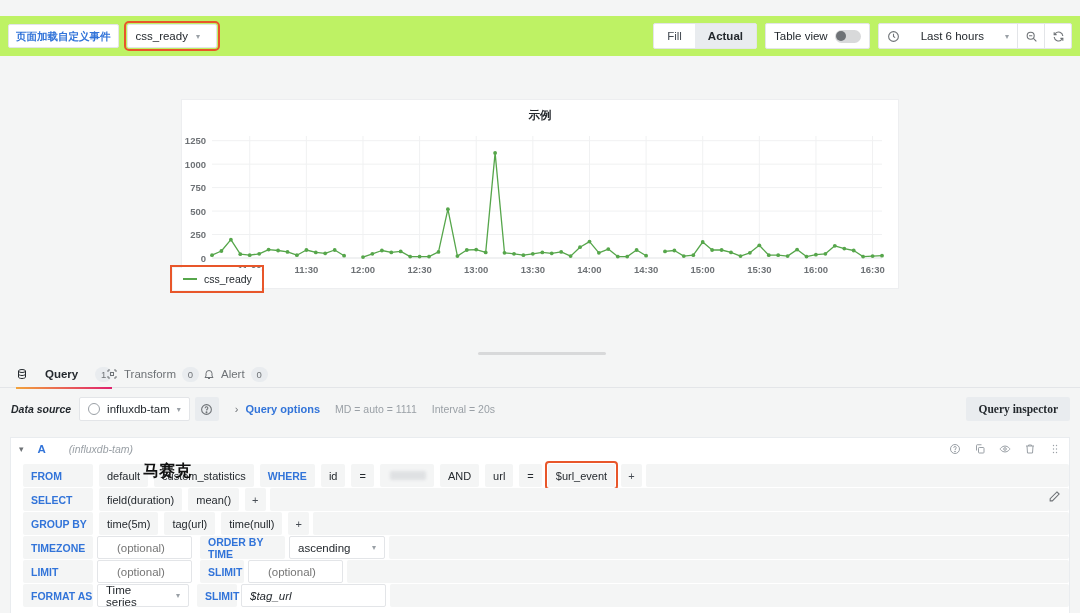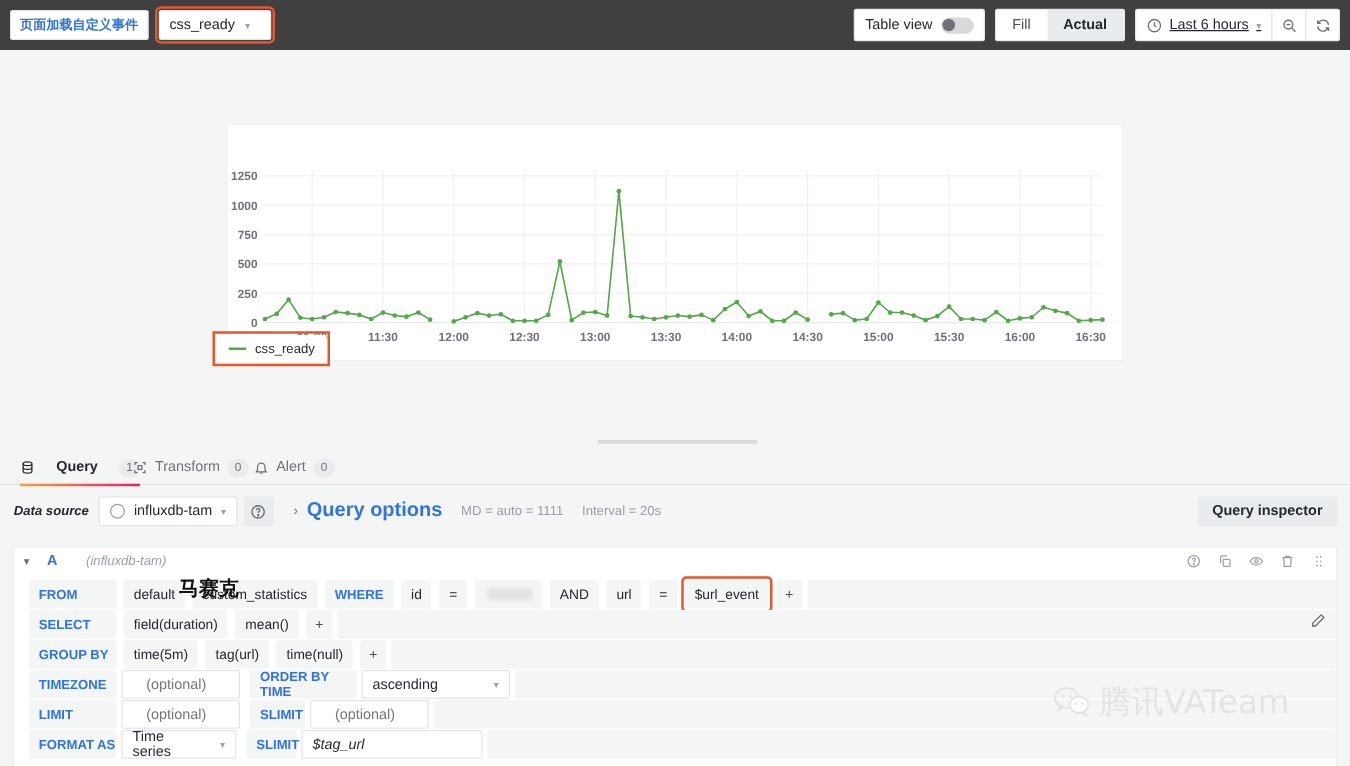--- a/index.html
+++ b/index.html
@@ -8,21 +8,21 @@
     width: 1080px; height: 613px;
     background: #f4f5f5;
     font-family: "Liberation Sans", sans-serif;
     font-size: 12px;
     color: #24292e;
     overflow: hidden;
   }
   #app { position: relative; width: 1080px; height: 613px; background: #f4f5f5; }
 
   
-  .topbar { position: absolute; top: 0; left: 0; width: 1080px; height: 40px; background: #404040; }
+  .topbar { position: absolute; top: 16px; left: 0; width: 1080px; height: 40px; background: #bef264; }
   .tb-left { position: absolute; left: 8px; top: 8px; display: flex; align-items: center; }
   .event-label {
     background: #fff; border: 1px solid #e3e5e8; border-radius: 2px;
     padding: 4px 7px; font-size: 10.5px; color: #3274d9; font-weight: 600;
     line-height: 13px; height: 24px; display:flex; align-items:center;
   }
   .event-select {
     margin-left: 8px; position: relative;
     background: #fff; border: 1px solid #e3e5e8; border-radius: 2px;
     padding: 4px 16px 4px 8px; font-size: 11.5px; color: #24292e;
@@ -31,21 +31,21 @@
   .redbox { outline: 2px solid #e8562a; outline-offset: 1px; }
   .caret { font-size: 8px; color: #9aa0a6; }
 
   .tb-right { position: absolute; right: 8px; top: 7px; display: flex; align-items: center; gap: 8px; }
   .grp { display: flex; align-items: center; background:#fff; border: 1px solid #e3e5e8; border-radius: 2px; height: 26px; }
   .tableview { padding: 0 8px; display: flex; align-items: center; gap: 7px; font-size: 11.5px; color: #24292e; }
   .toggle { width: 26px; height: 13px; border-radius: 7px; background: #d8d9da; position: relative; }
   .toggle::after { content:""; position:absolute; left:1.5px; top:1.5px; width:10px; height:10px; border-radius:50%; background:#6e7276; }
   .segbtn { padding: 0 13px; height: 24px; display:flex; align-items:center; font-size: 11.5px; color:#464c54; }
   .segbtn.active { background: #e9ecef; font-weight: 700; color:#24292e; }
-  .timepick { padding: 0 8px; display:flex; align-items:center; gap:6px; font-size:11.5px; color:#24292e;text-decoration:underline; }
+  .timepick { padding: 0 8px; display:flex; align-items:center; gap:21px; font-size:11.5px; color:#24292e; }
   .iconbtn { width: 26px; display:flex; align-items:center; justify-content:center; color:#6e7276; }
   .sep { width:1px; height:100%; background:#e3e5e8; }
 
   
   .panel {
     position: absolute; left: 181px; top: 99px; width: 718px; height: 190px;
     background: #fff; border: 1px solid #edeef0;
   }
   .panel-title { text-align:center; font-size: 11.5px; font-weight: 700; color:#24292e; margin-top: 8px; }
   .chart-wrap { position: absolute; left: 0; top: 26px; width: 718px; height: 164px; }
@@ -72,24 +72,24 @@
   .dsrow { position:absolute; left: 0; top: 396px; width: 1080px; height: 26px; display:flex; align-items:center; }
   .dslabel { margin-left: 11px; font-size: 10.5px; font-weight:700; color:#24292e;font-style:italic; }
   .dspick {
     margin-left: 8px; background:#fff; border:1px solid #e3e5e8; border-radius:2px; height:24px;
     display:flex; align-items:center; gap:7px; padding: 0 8px; font-size: 11.5px;
   }
   .db-glyph { width:12px; height:12px; border-radius:50%; border:1.4px solid #9aa0a6; display:block; }
   .helpbtn { margin-left:5px; width:24px; height:24px; background:#e9ecef; border-radius:2px; display:flex; align-items:center; justify-content:center; color:#6e7276; }
   .qopt { margin-left:16px; display:flex; align-items:center; gap:7px; }
   .chev { color:#6e7276; font-size:11px; }
-  .qopt-label { color:#3274d9; font-weight:700; font-size:16px; }
+  .qopt-label { color:#3274d9; font-weight:700; font-size:11px; }
   .qmeta { margin-left:15px; font-size:10.5px; color:#9aa0a6; }
   .qinspector { position:absolute; right:10px; top:397px; background:#e9ecef; border-radius:2px;
-    height:24px; padding:0 12px; display:flex; align-items:center; font-size:11.5px; color:#24292e; font-weight:600;}
+    height:24px; padding:0 12px; display:flex; align-items:center; font-size:11.5px; color:#24292e; font-weight:600;font-family:Liberation Serif, serif;}
 
   
   .qeditor { position:absolute; left: 10px; top: 437px; width: 1060px; background:#fff; border:1px solid #e9ecef; }
   .qhead { height: 22px; display:flex; align-items:center; position:relative; }
   .qhead .coll { margin-left: 8px; color:#6e7276; font-size:9px; }
   .qhead .qid { margin-left: 14px; color:#3274d9; font-weight:700; font-size:11.5px; }
   .qhead .qds { margin-left: 23px; color:#9aa0a6; font-style: italic; font-size:10.5px; }
   .qhead-icons { position:absolute; right: 8px; display:flex; align-items:center; gap: 13px; color:#9aa0a6; }
 
   .qbody { position: relative; padding: 4px 0 6px 0; }
@@ -130,28 +130,28 @@
     <div class="tb-left">
       <div class="event-label">页面加载自定义事件</div>
       <div class="event-select redbox">
         <span>css_ready</span>
         <span class="caret">▾</span>
       </div>
     </div>
 
     <div class="tb-right">
       <div class="grp">
+        <div class="segbtn">Fill</div>
+        <div class="segbtn active">Actual</div>
+      </div>
+      <div class="grp">
         <div class="tableview">
           <span>Table view</span>
           <span class="toggle"></span>
         </div>
-      </div>
-      <div class="grp">
-        <div class="segbtn">Fill</div>
-        <div class="segbtn active">Actual</div>
       </div>
       <div class="grp">
         <div class="timepick">
           <svg width="13" height="13" viewBox="0 0 24 24" fill="none" stroke="#6e7276" stroke-width="2">
               <circle cx="12" cy="12" r="9"></circle>
               <path d="M12 7v5l3 2"></path>
             </svg>
           <span>Last 6 hours</span>
           <span class="caret">▾</span>
         </div>
@@ -169,20 +169,21 @@
               <path d="M4 4v4.5h4.5"></path>
               <path d="M4 13a8 8 0 0 0 13.7 4.7L20 15.5"></path>
               <path d="M20 20v-4.5h-4.5"></path>
             </svg>
         </div>
       </div>
     </div>
   </div>
 
   <div class="panel">
+    <div class="panel-title">示例</div>
     <div class="chart-wrap">
       <svg id="chart-svg" width="718" height="164">
           <line x1="30" y1="132" x2="700" y2="132" stroke="#f0f1f2" stroke-width="1"></line>
           <text x="24" y="135.5" text-anchor="end" class="axis-txt">0</text>
           <line x1="30" y1="108.53846153846153" x2="700" y2="108.53846153846153" stroke="#f0f1f2" stroke-width="1"></line>
           <text x="24" y="112.03846153846153" text-anchor="end" class="axis-txt">250</text>
           <line x1="30" y1="85.07692307692307" x2="700" y2="85.07692307692307" stroke="#f0f1f2" stroke-width="1"></line>
           <text x="24" y="88.57692307692307" text-anchor="end" class="axis-txt">500</text>
           <line x1="30" y1="61.61538461538463" x2="700" y2="61.61538461538463" stroke="#f0f1f2" stroke-width="1"></line>
           <text x="24" y="65.11538461538463" text-anchor="end" class="axis-txt">750</text>
@@ -417,21 +418,21 @@
         <span class="seg">tag(url)</span>
         <span class="seg">time(null)</span>
         <span class="seg plus">+</span>
         <span class="rowfill"></span>
       </div>
 
       <div class="qrow">
         <span class="ql">TIMEZONE</span>
         <input class="field ph" style="width: 95px; border: 1px solid rgb(227, 229, 232);" placeholder="(optional)">
         <span class="ql" style="width:85px;margin-left:8px;">ORDER BY TIME</span>
-        <span class="field sel" style="width:119px;">
+        <span class="field sel" style="width:96px;">
           <span>ascending</span>
           <span class="caret">▾</span>
         </span>
         <span class="rowfill"></span>
       </div>
 
       <div class="qrow">
         <span class="ql">LIMIT</span>
         <input class="field ph" style="width: 95px; border: 1px solid rgb(227, 229, 232);" placeholder="(optional)">
         <span class="ql" style="width:44px;margin-left:8px;">SLIMIT</span>
@@ -453,27 +454,14 @@
       <div class="pencil">
         <svg width="13" height="13" viewBox="0 0 24 24" fill="none" stroke="#6e7276" stroke-width="2">
             <path d="M16.5 3.5l4 4L8 20H4v-4z"></path>
           </svg>
       </div>
     </div>
   </div>
 
   <div class="mosaic">马赛克</div>
 
-  <div class="watermark">
-    <svg width="30" height="26" viewBox="0 0 32 28">
-      <ellipse cx="11" cy="10" rx="10" ry="8.4" fill="none" stroke="#e2e4e6" stroke-width="1.6"></ellipse>
-      <path d="M6 17l-2.2 3.2 4-1.8z" fill="none" stroke="#e2e4e6" stroke-width="1.6"></path>
-      <circle cx="7.6" cy="8.4" r="1.3" fill="#e2e4e6"></circle>
-      <circle cx="14.2" cy="8.4" r="1.3" fill="#e2e4e6"></circle>
-      <ellipse cx="21.5" cy="16" rx="8.2" ry="7" fill="#fff" stroke="#e2e4e6" stroke-width="1.6"></ellipse>
-      <path d="M26 22.2l2 2.6-3.4-1.4z" fill="#fff" stroke="#e2e4e6" stroke-width="1.6"></path>
-      <circle cx="18.6" cy="14.8" r="1.1" fill="#e2e4e6"></circle>
-      <circle cx="24.4" cy="14.8" r="1.1" fill="#e2e4e6"></circle>
-    </svg>
-    <span>腾讯VATeam</span>
-  </div>
 
 </div>
 
 </body></html>

